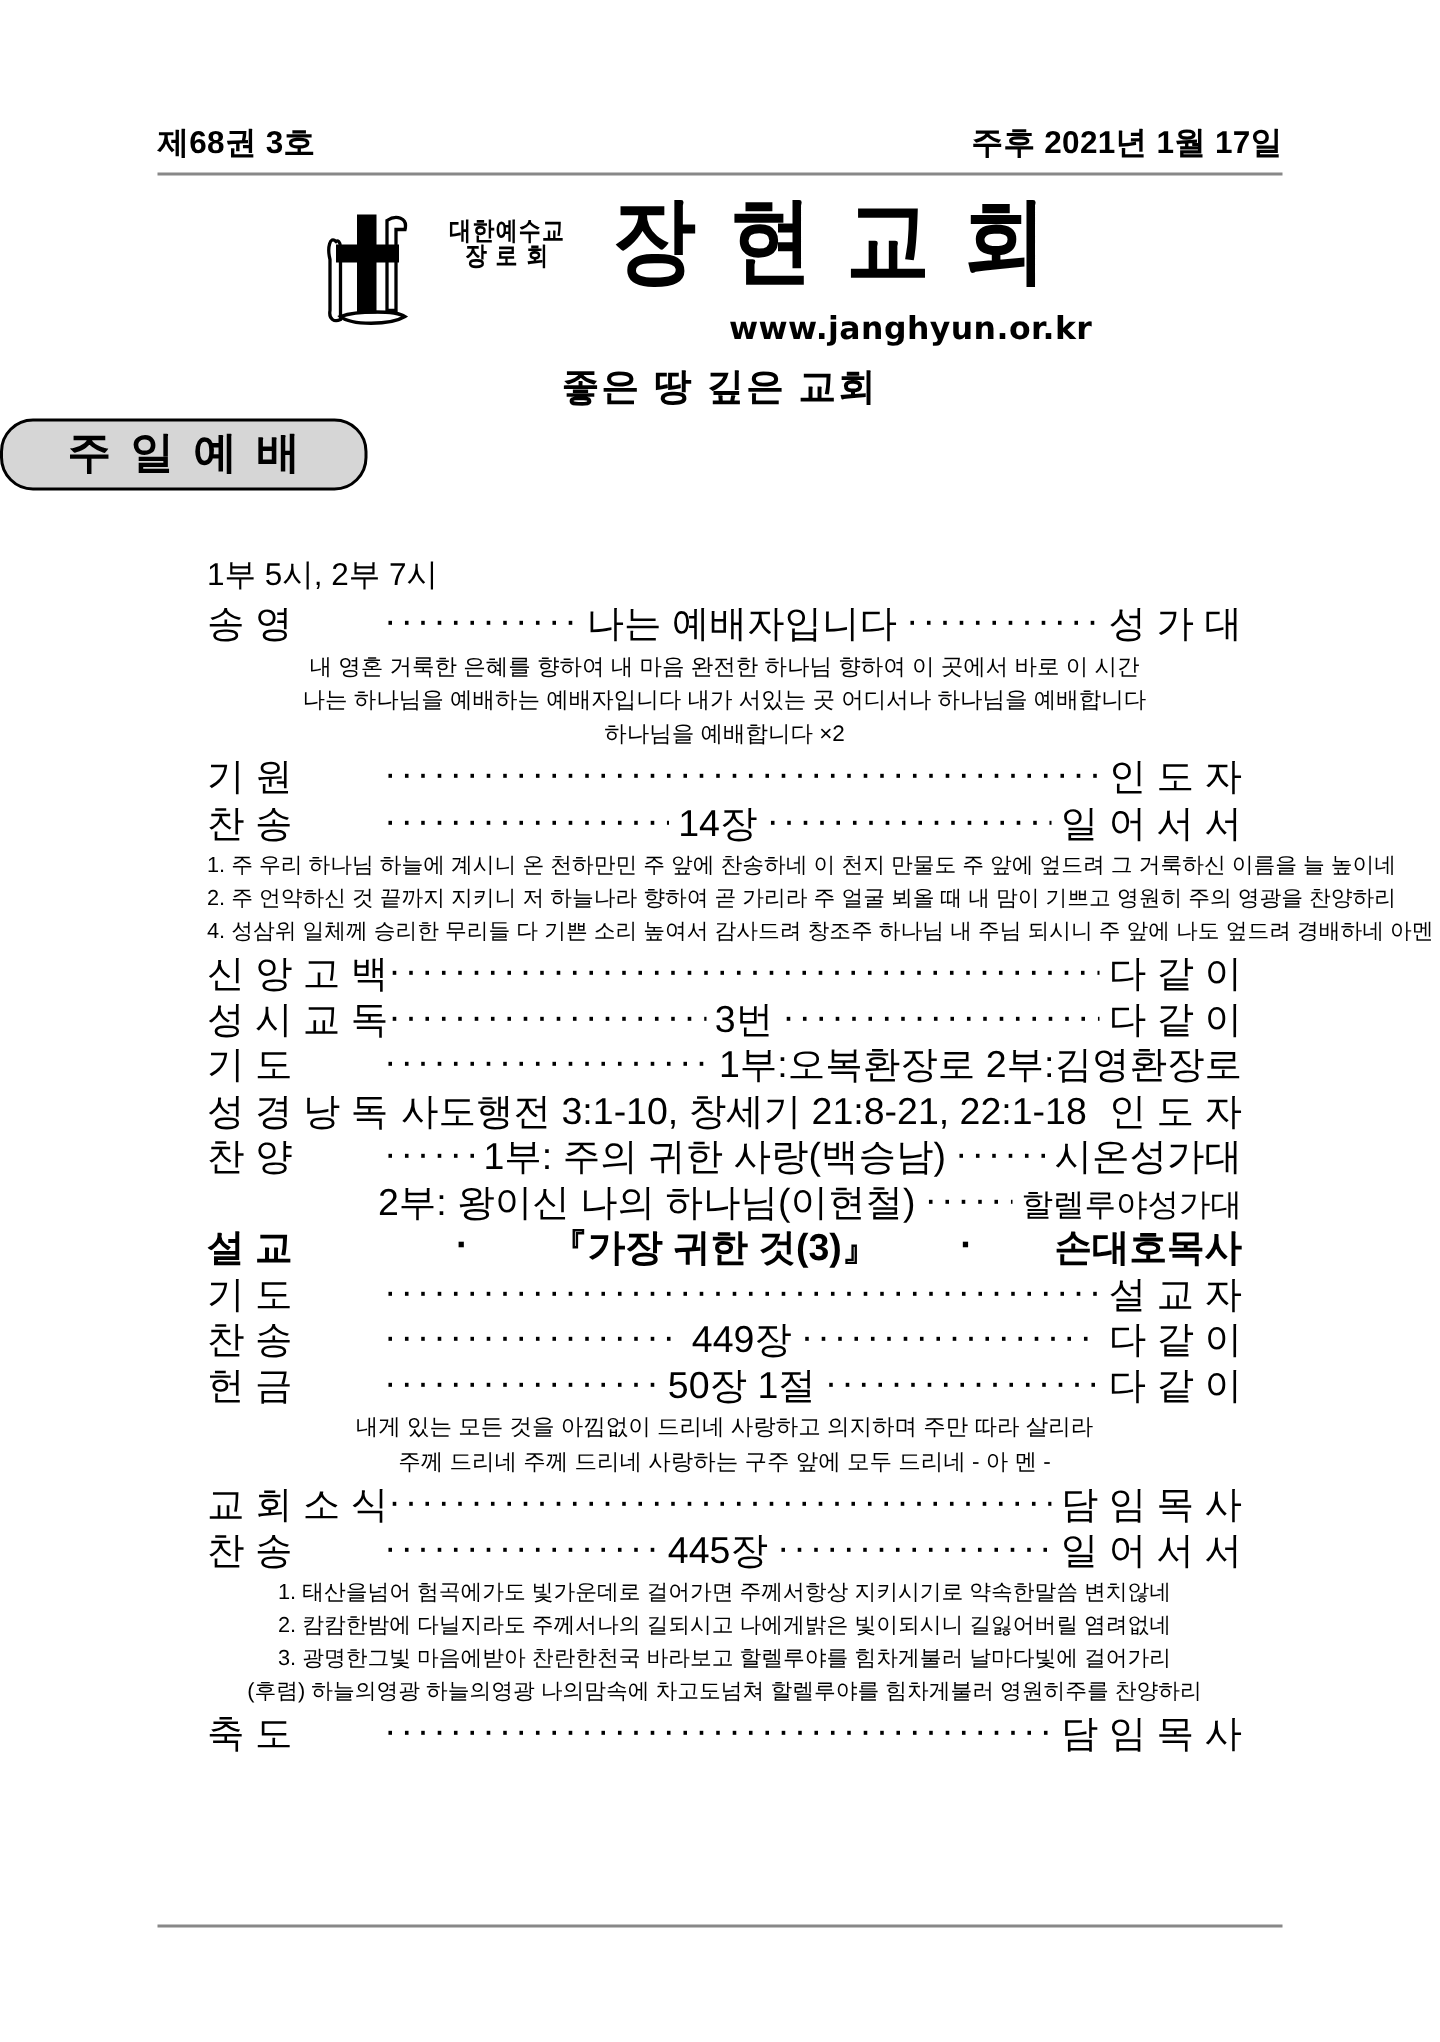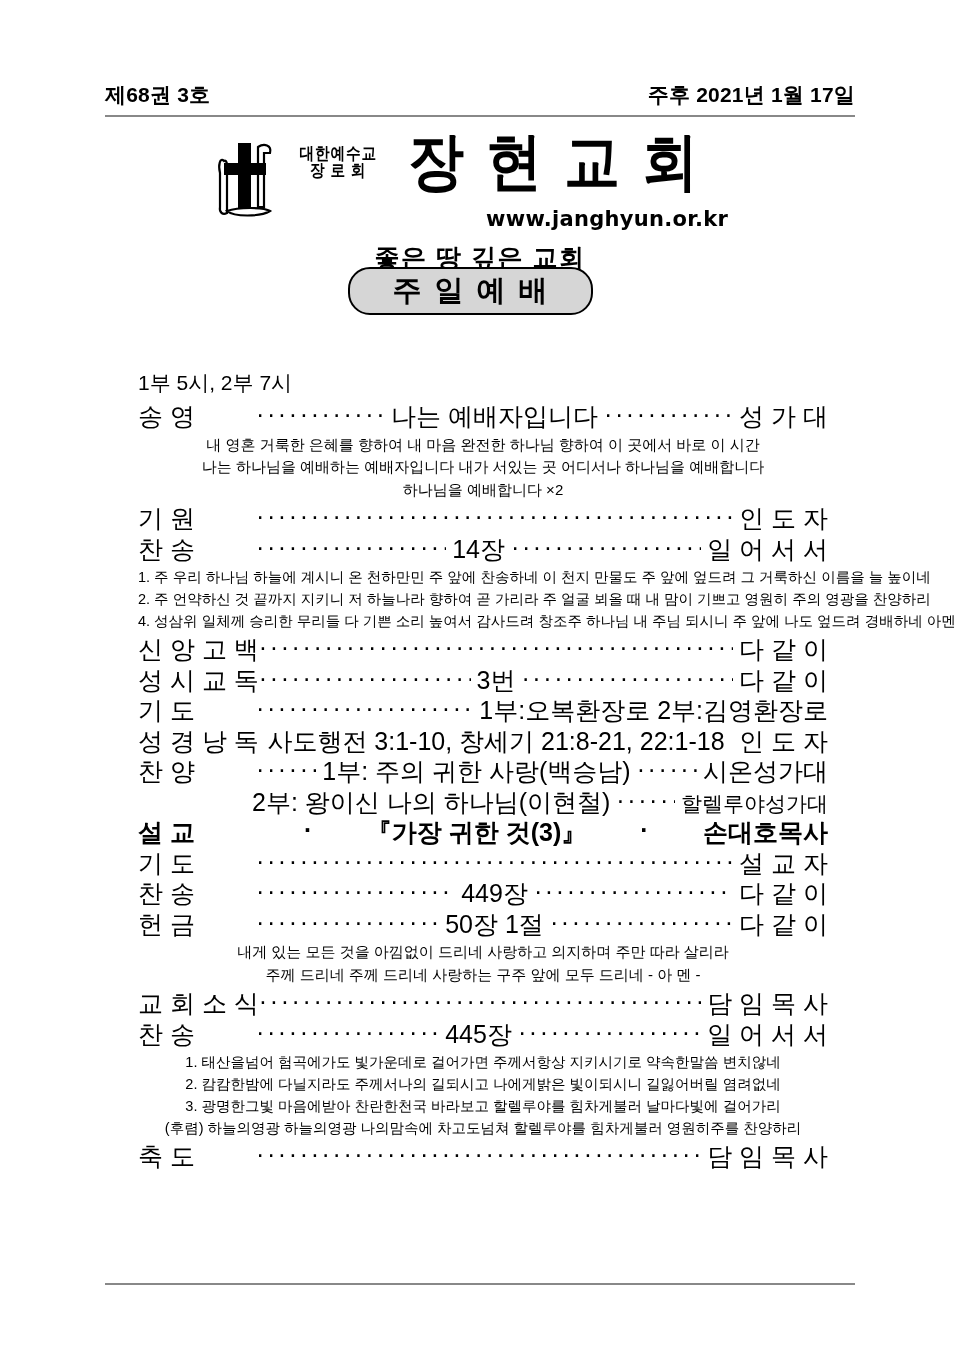--- a/index.html
+++ b/index.html
@@ -114,23 +114,23 @@
     top: 230px;
     width: 960px;
     text-align: center;
     font-size: 25px;
     font-weight: bold;
     letter-spacing: 1.5px;
   }
   .badge-wrap {
     position: absolute;
     left: 0;
-    top: 256px;
+    top: 268px;
     width: 940px;
-    text-align: center;
+    text-align: left;
   }
   .badge {
     display: inline-block;
     background: #d6d6d6;
     border: 2px solid #000000;
     border-radius: 22px;
     padding: 3px 30px 5px 30px;
     font-size: 29px;
     font-weight: bold;
     letter-spacing: 13px;

